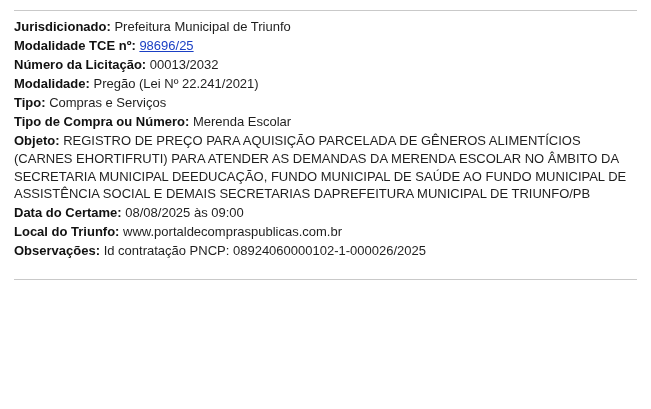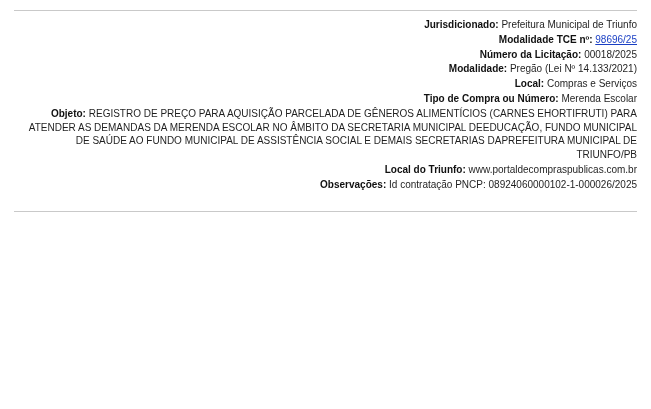--- a/index.html
+++ b/index.html
@@ -26,23 +26,22 @@
     border-top: 1px solid #c9c9c9;
     margin: 10px 0 0 0;
   }
   .rule-bottom {
     height: 0;
     border-top: 1px solid #c9c9c9;
     margin: 0;
   }
   .content {
     padding-top: 7px;
-    font-size: 10px;
+    font-size: 13px;
     line-height: 1.38;
-    text-align: right;
   }
   .row {
     margin: 0 0 1px 0;
   }
   .lbl {
     font-weight: bold;
     color: #111111;
   }
   .val {
     font-weight: normal;
@@ -78,43 +77,47 @@
       <span class="val">Prefeitura Municipal de Triunfo</span>
     </div>
 
     <div class="row">
       <span class="lbl">Modalidade TCE nº:</span>
       <span class="val link">98696/25</span>
     </div>
 
     <div class="row">
       <span class="lbl">Número da Licitação:</span>
-      <span class="val">00018/2025</span>
+      <span class="val">00013/2032</span>
     </div>
 
     <div class="row">
       <span class="lbl">Modalidade:</span>
-      <span class="val">Pregão (Lei Nº 14.133/2021)</span>
+      <span class="val">Pregão (Lei Nº 22.241/2021)</span>
     </div>
 
     <div class="row">
-      <span class="lbl">Local:</span>
+      <span class="lbl">Tipo:</span>
       <span class="val">Compras e Serviços</span>
     </div>
 
     <div class="row">
       <span class="lbl">Tipo de Compra ou Número:</span>
       <span class="val">Merenda Escolar</span>
     </div>
 
     <div class="row objeto">
       <span class="lbl">Objeto:</span>
       <span class="val">REGISTRO DE PREÇO PARA AQUISIÇÃO PARCELADA DE GÊNEROS ALIMENTÍCIOS (CARNES EHORTIFRUTI) PARA ATENDER AS DEMANDAS DA MERENDA ESCOLAR NO ÂMBITO DA SECRETARIA MUNICIPAL DEEDUCAÇÃO, FUNDO MUNICIPAL DE SAÚDE AO FUNDO MUNICIPAL DE ASSISTÊNCIA SOCIAL E DEMAIS SECRETARIAS DAPREFEITURA MUNICIPAL DE TRIUNFO/PB</span>
     </div>
 
+    <div class="row">
+      <span class="lbl">Data do Certame:</span>
+      <span class="val">08/08/2025 às 09:00</span>
+    </div>
 
     <div class="row">
       <span class="lbl">Local do Triunfo:</span>
       <span class="val">www.portaldecompraspublicas.com.br</span>
     </div>
 
     <div class="row">
       <span class="lbl">Observações:</span>
       <span class="val">Id contratação PNCP: 08924060000102-1-000026/2025</span>
     </div>

